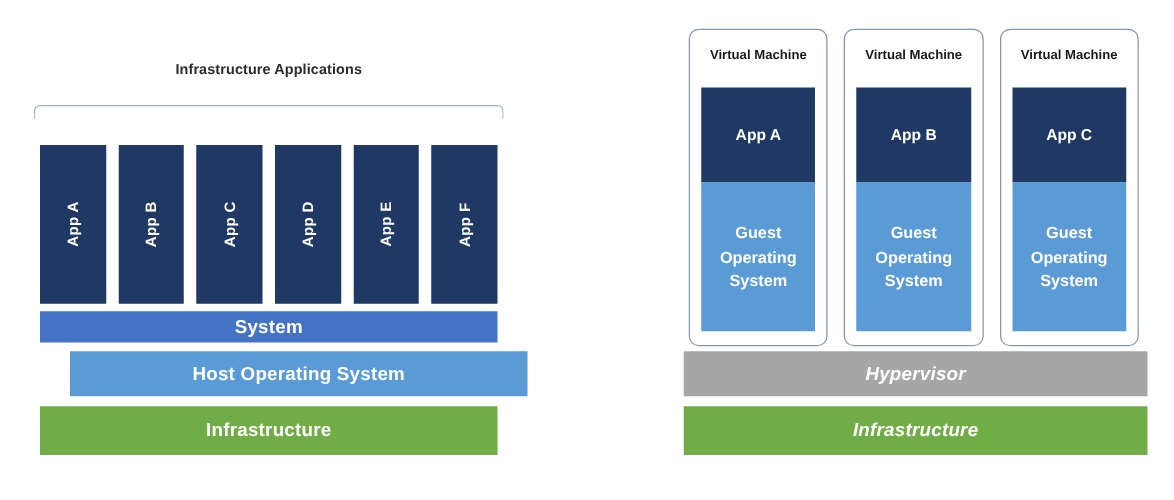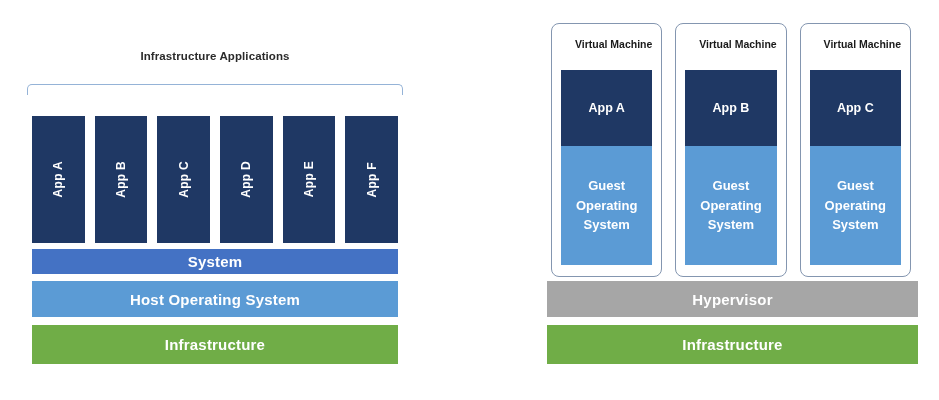--- a/index.html
+++ b/index.html
@@ -53,40 +53,40 @@
   .layer {
     position: absolute;
     left: 32px; width: 366px;
     display: flex; align-items: center; justify-content: center;
     color: #ffffff;
     font-weight: bold;
     font-size: 15px;
     letter-spacing: 0.2px;
   }
   .layer-docker { top: 249px; height: 25px; background: var(--docker_blue); }
-  .layer-host   { top: 281px; height: 36px; background: var(--light_blue); }
+  .layer-host   { top: 281px; height: 36px; background: var(--light_blue); margin-left: 24px; }
   .layer-infra-left { top: 325px; height: 39px; background: var(--green); }
 
   
   .vm-row {
     position: absolute;
     left: 551px; top: 23px; width: 360px; height: 254px;
     display: flex; gap: 13px;
   }
   .vm {
     flex: 1;
     border: 1.5px solid var(--vm_border);
     border-radius: 8px;
     background: #ffffff;
     padding: 13px 9px 0 9px;
     display: flex;
     flex-direction: column;
   }
   .vm-label {
-    text-align: right;
+    text-align: center;
     font-size: 10.5px;
     font-weight: 600;
     color: #1a1a1a;
     height: 14px;
     line-height: 14px;
   }
   .vm-app {
     margin-top: 19px;
     height: 76px;
     background: var(--navy);
@@ -107,20 +107,21 @@
   }
   .vm-os span { display: block; width: 64px; }
   .r-layer {
     position: absolute;
     left: 547px; width: 371px;
     display: flex; align-items: center; justify-content: center;
     color: #ffffff;
     font-weight: bold;
     font-size: 15px;
     letter-spacing: 0.2px;
+    font-style: italic;
   }
   .layer-hypervisor { top: 281px; height: 36px; background: var(--gray); }
   .layer-infra-right { top: 325px; height: 39px; background: var(--green); }
 </style>
 </head>
 <body>
 
 <div id="canvas">
 
   <div class="l-title">Infrastructure Applications</div>

